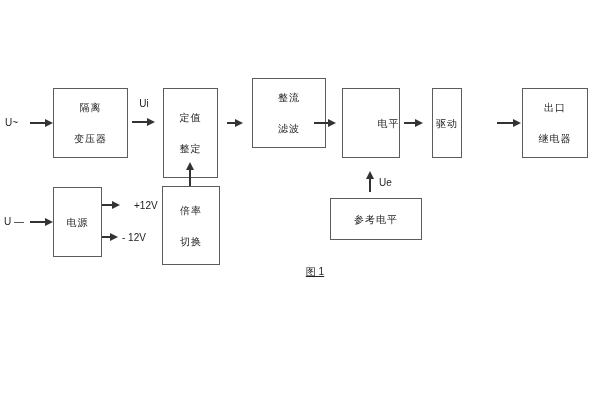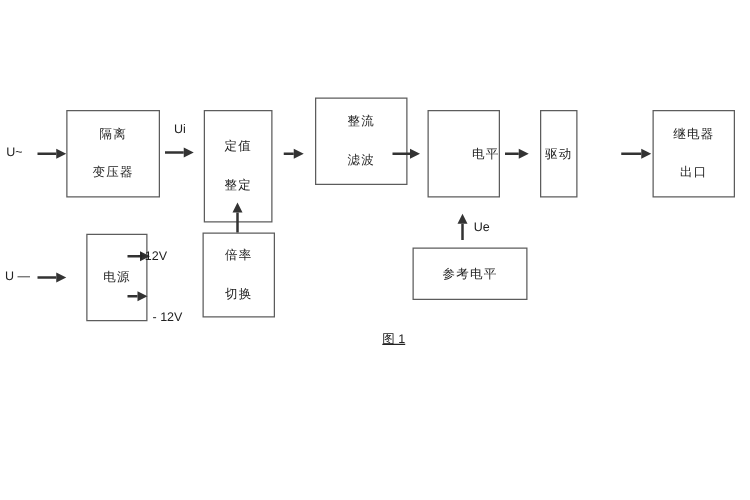--- a/index.html
+++ b/index.html
@@ -69,31 +69,31 @@
     border-right:4px solid transparent;
   }
   
   #b-isolation     {left:53px; top:88px; width:75px; height:70px;}
   #b-setting       {left:163px;top:88px; width:55px; height:90px;}
   #b-rectify       {left:252px;top:78px; width:74px; height:70px;}
   #b-level         {left:342px;top:88px; width:58px; height:70px;padding-left:35px;}
   #b-drive         {left:432px;top:88px; width:30px; height:70px;}
   #b-relay         {left:522px;top:88px; width:66px; height:70px;}
   
-  #b-power         {left:69px; top:187px;width:49px; height:70px;}
-  #b-ratio         {left:162px;top:186px;width:58px; height:68px;}
+  #b-power         {left:53px; top:187px;width:49px; height:70px;}
+  #b-ratio         {left:162px;top:186px;width:58px; height:79px;}
   #b-reference     {left:330px;top:198px;width:92px; height:42px;}
   
   #l-uac  {left:5px;  top:114px;}
   #l-ui   {left:132px;top:95px; width:24px;}
   #l-uo   {left:312px;top:95px; width:26px;margin-left:40px;}
   #l-ue   {left:379px;top:174px;}
   #l-udc  {left:4px;  top:213px;}
-  #l-pos  {left:110px;top:197px;}
-  #l-neg  {left:122px;top:246px;}
+  #l-pos  {left:134px;top:197px;}
+  #l-neg  {left:122px;top:229px;}
   #l-cap  {left:270px;top:263px;width:90px;text-decoration:underline;}
   
   #a-uac  {left:30px; top:122px;width:15px;}
   #a-1    {left:132px;top:121px;width:15px;}
   #a-2    {left:227px;top:122px;width:8px;}
   #a-3    {left:314px;top:122px;width:14px;}
   #a-4    {left:404px;top:122px;width:11px;}
   #a-5    {left:497px;top:122px;width:16px;}
   #a-udc  {left:30px; top:221px;width:15px;}
   #a-pos  {left:102px;top:204px;width:10px;}
@@ -138,22 +138,22 @@
 
   <div class="arr-r" id="a-4"></div>
 
   <div class="box" id="b-drive">
     <span>驱动</span>
   </div>
 
   <div class="arr-r" id="a-5"></div>
 
   <div class="box" id="b-relay">
+    <span>出口</span>
     <span>继电器</span>
-    <span>出口</span>
   </div>
 
   <span class="lbl" id="l-udc">U —</span>
   <div class="arr-r" id="a-udc"></div>
 
   <div class="box" id="b-power">
     <span>电源</span>
   </div>
 
   <div class="arr-r" id="a-pos"></div>

